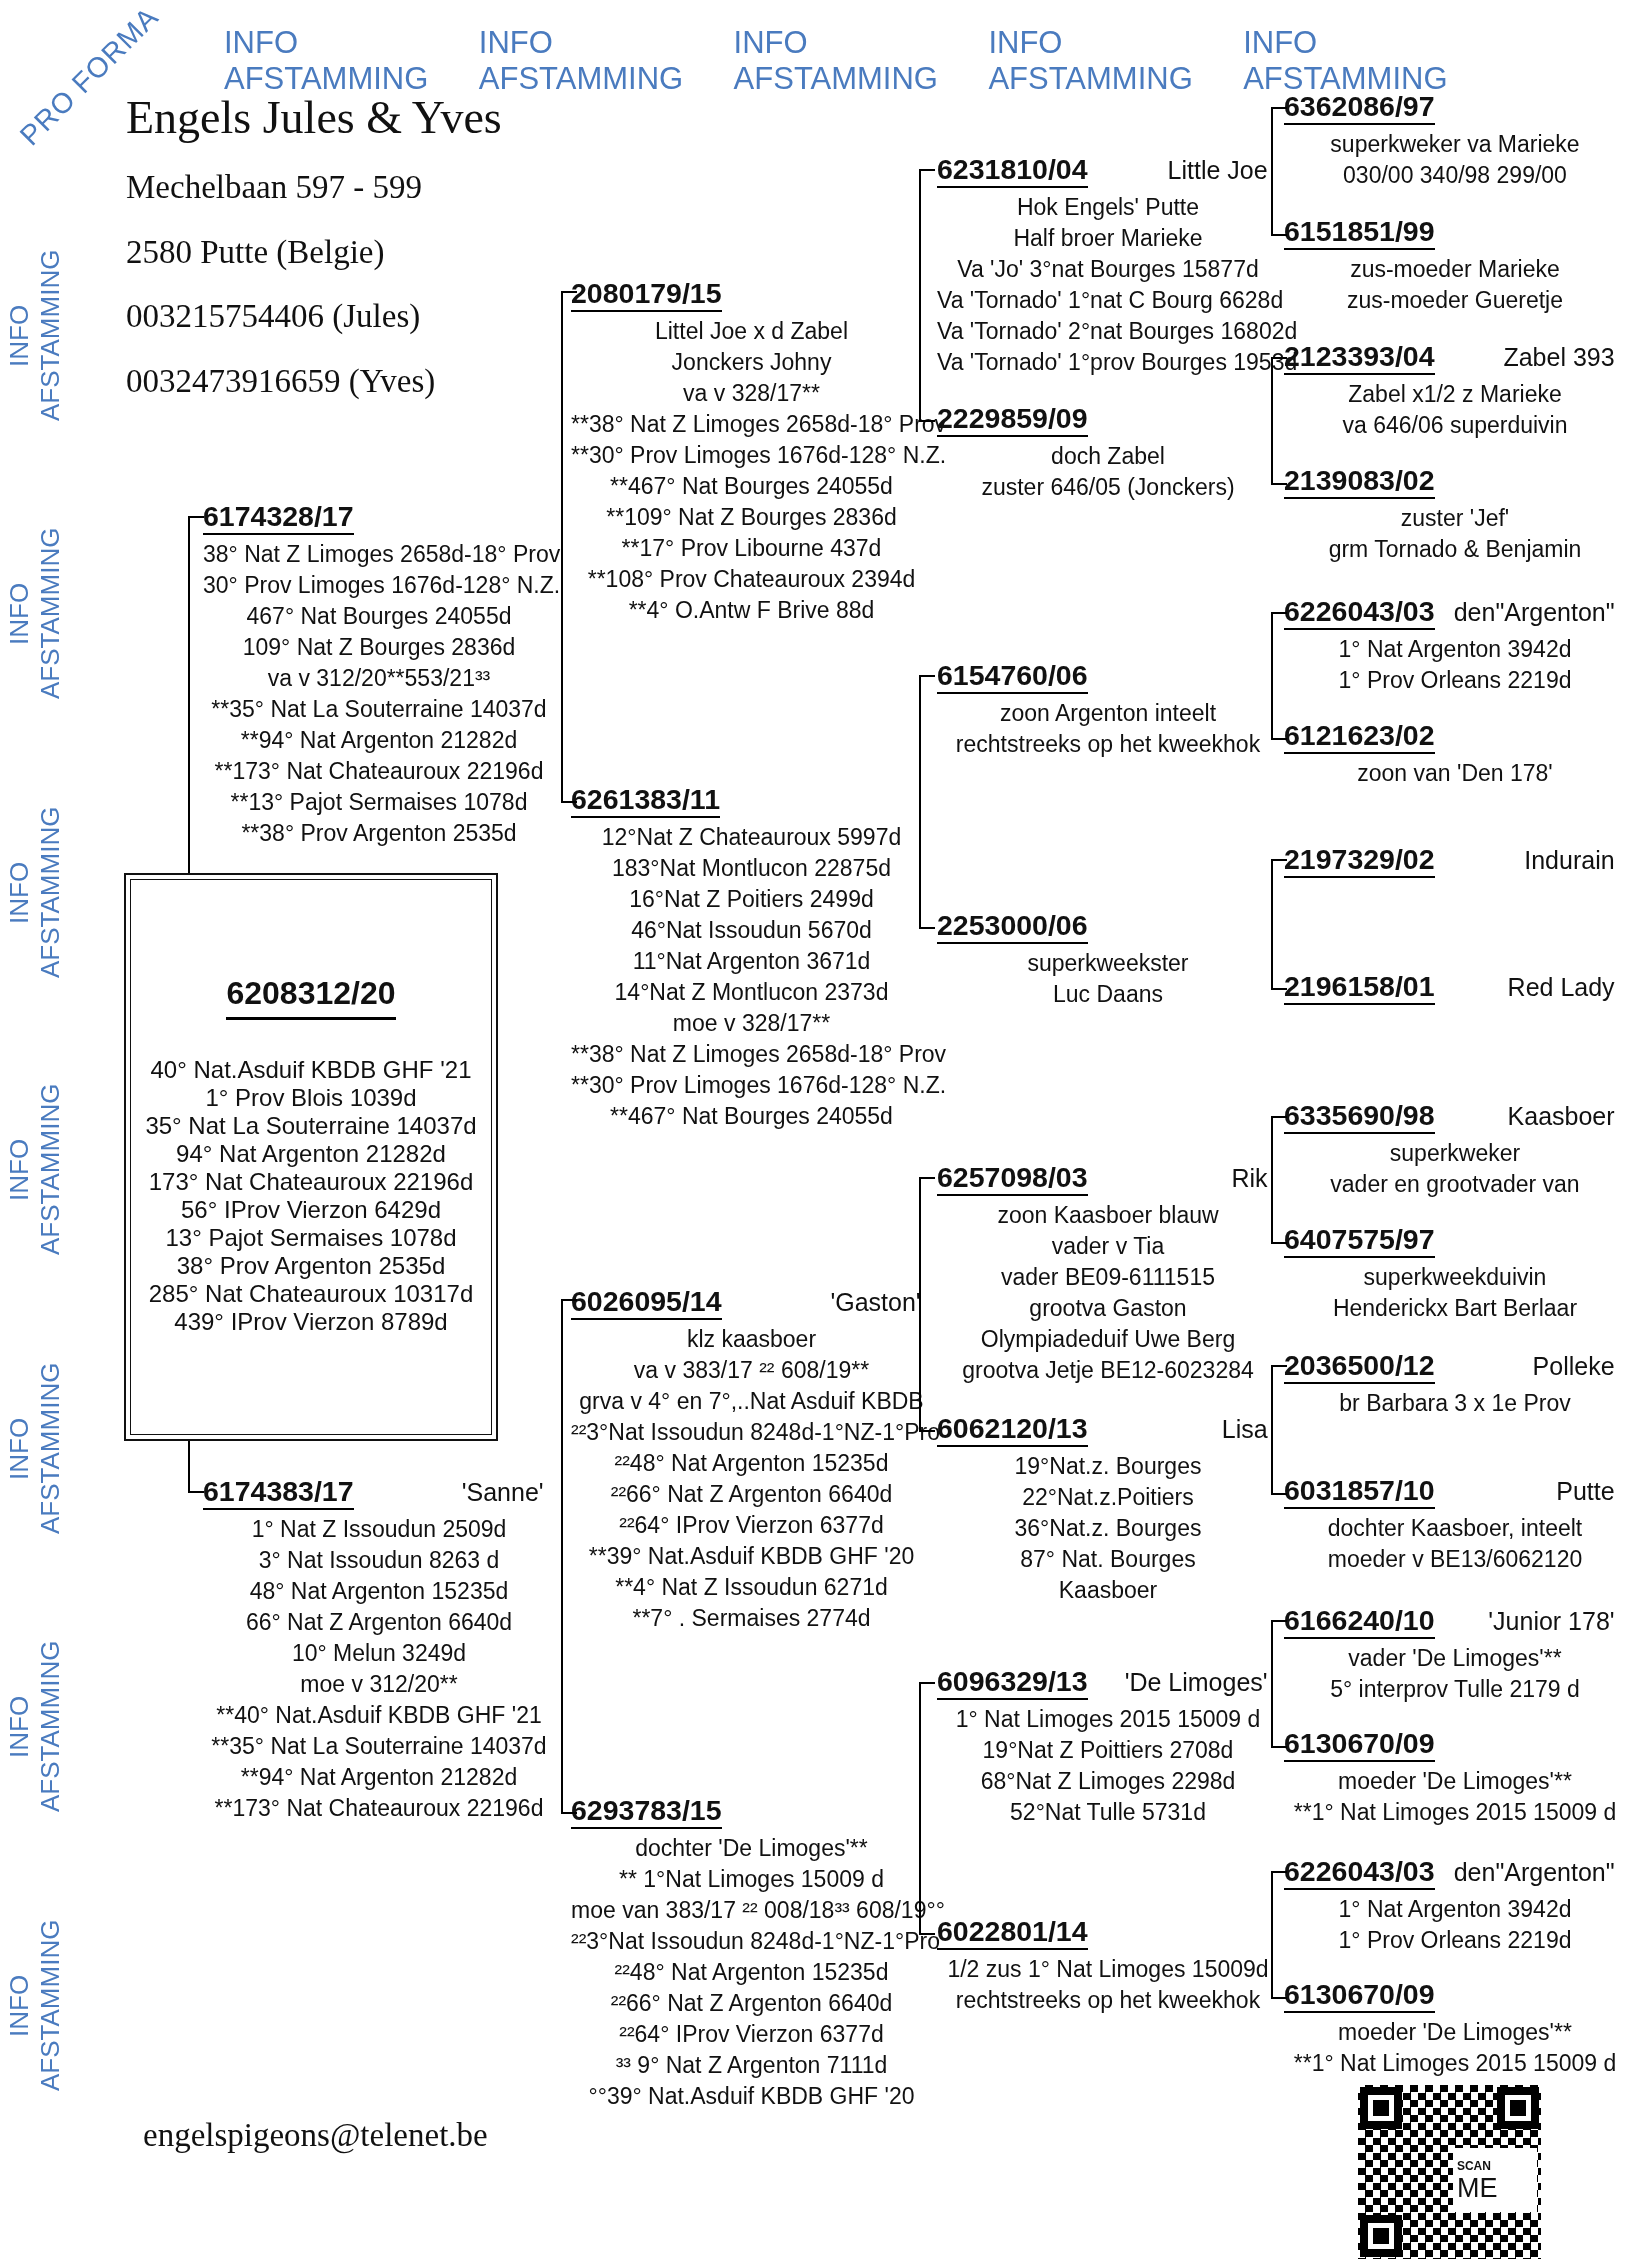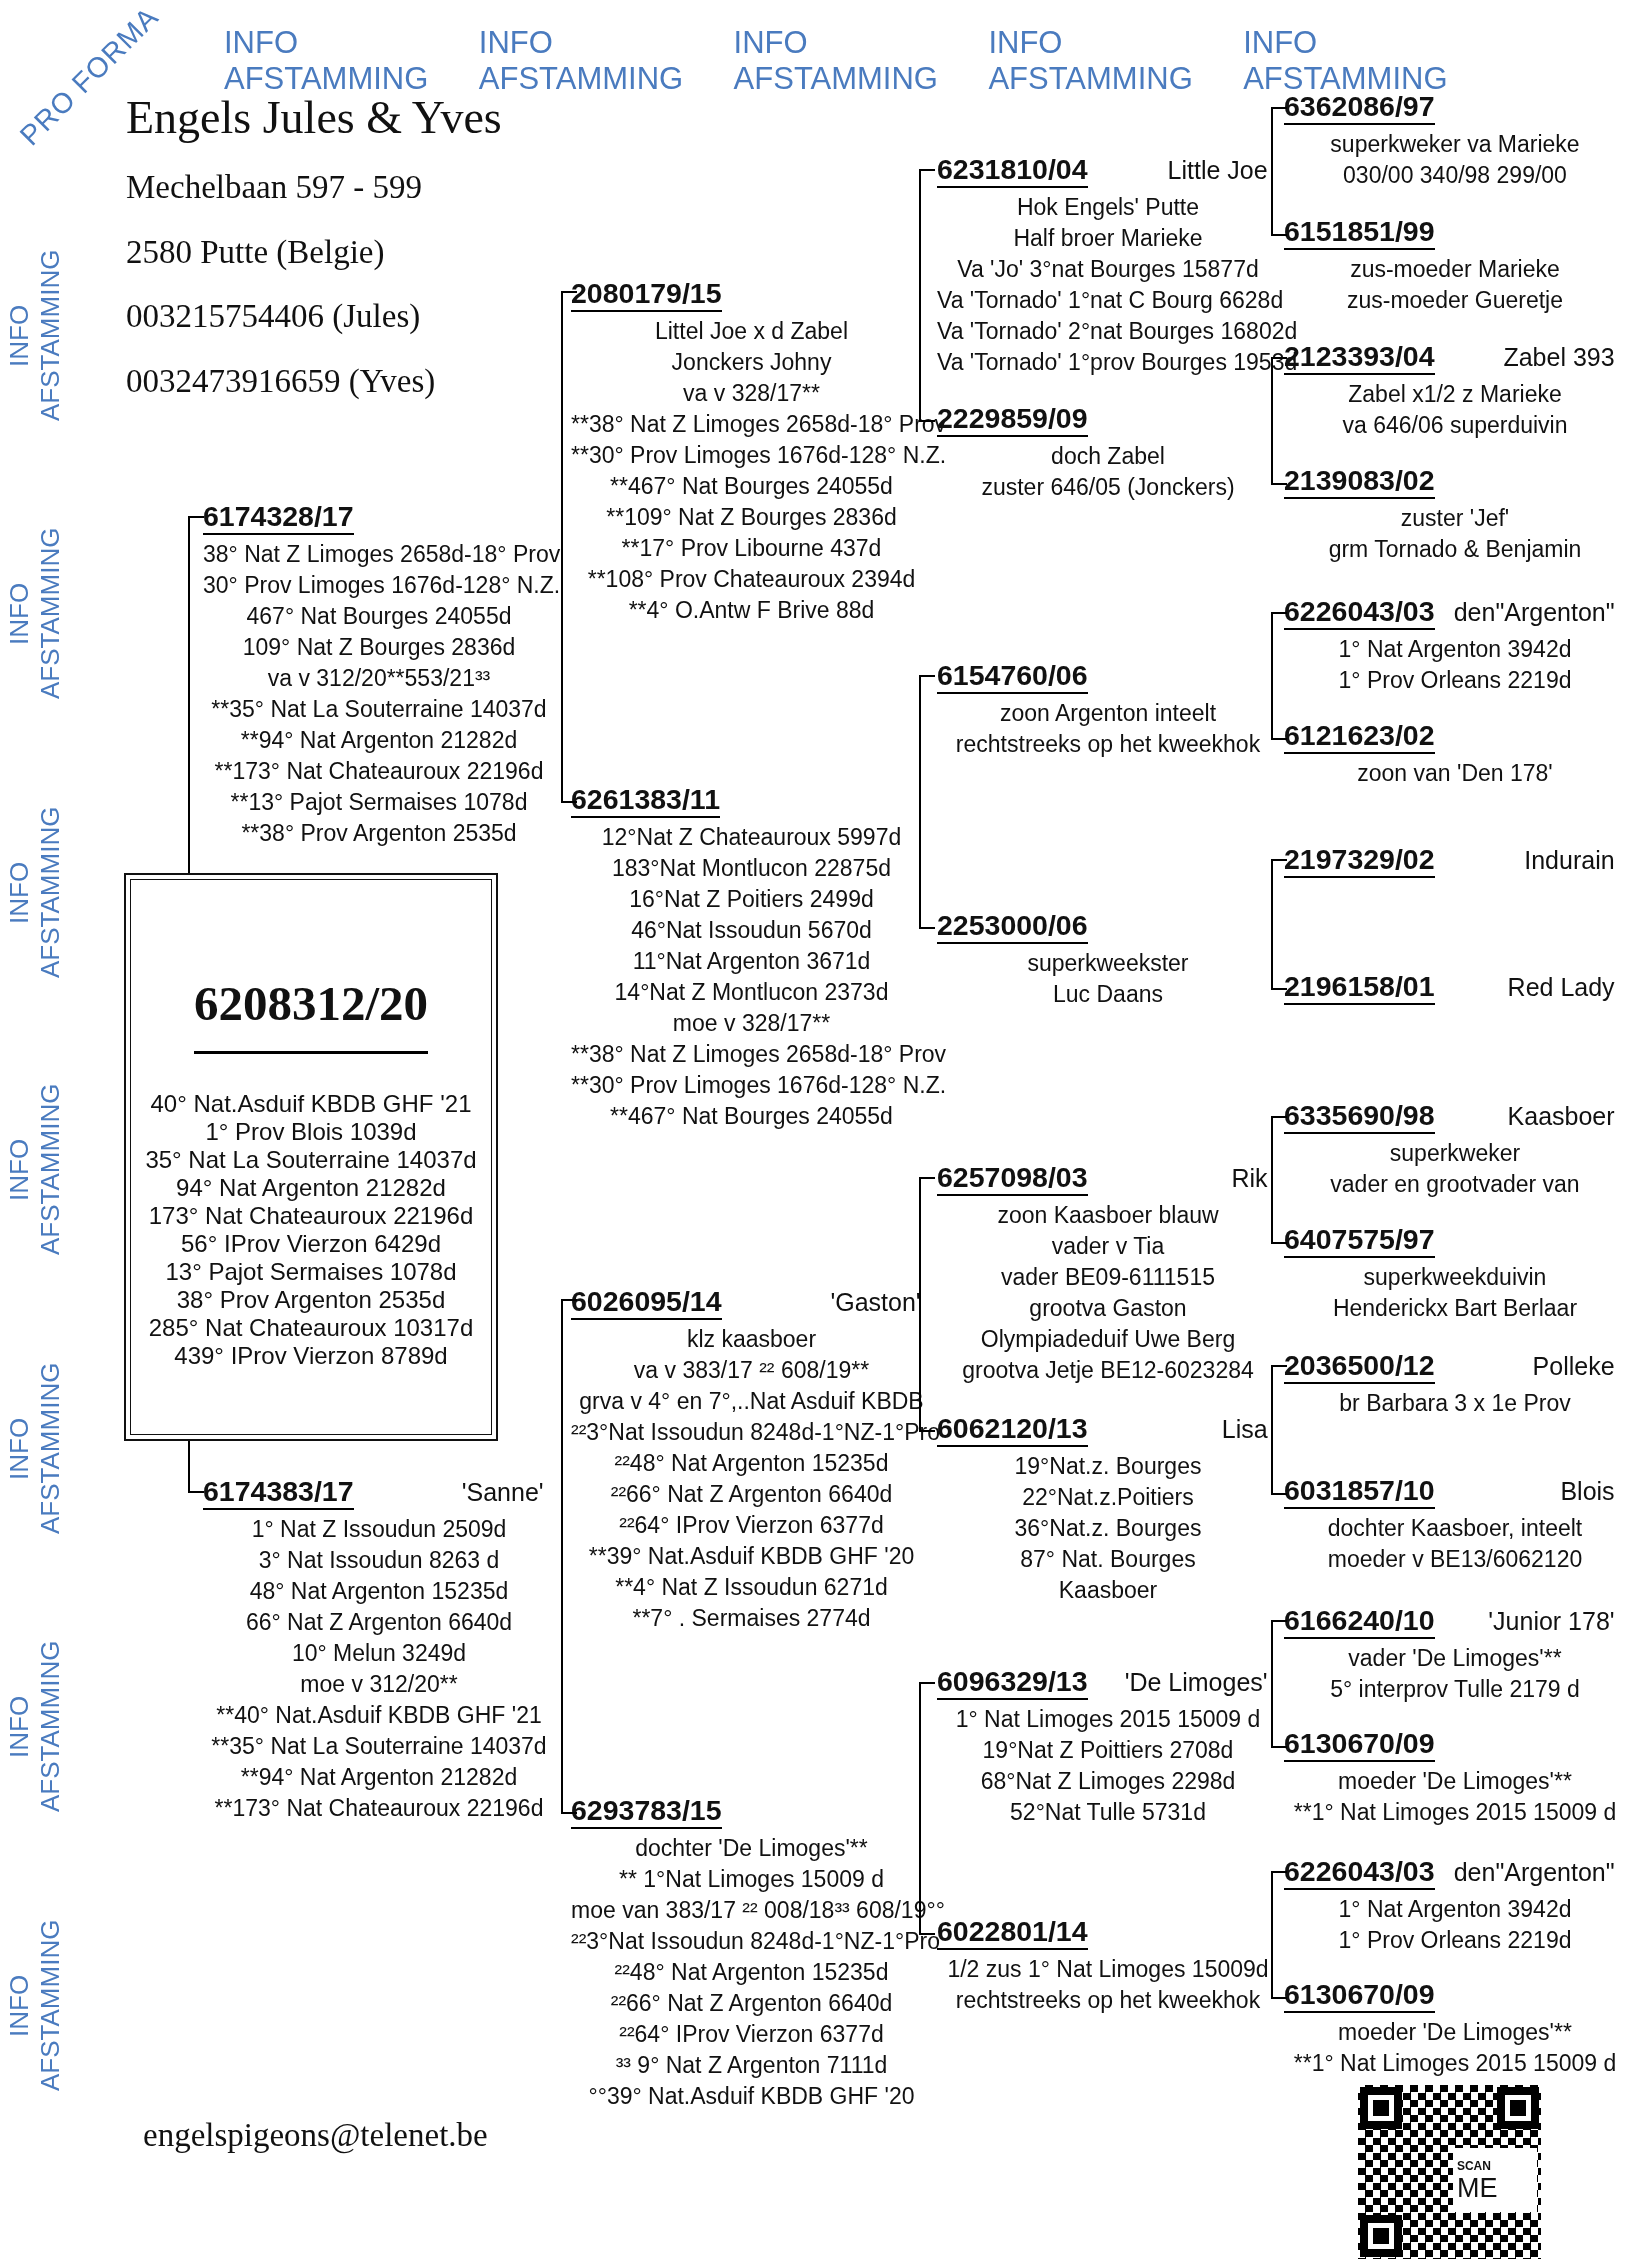--- a/index.html
+++ b/index.html
@@ -24,21 +24,21 @@
   .hdr{display:flex;justify-content:space-between;align-items:baseline;padding-right:11.4px;}
   .ring{font-weight:bold;font-size:28.5px;line-height:33px;border-bottom:2.9px solid #000;white-space:nowrap;}
   .pname{font-size:25px;white-space:nowrap;padding-left:9.5px;}
   .plines{margin-top:3.8px;text-align:center;font-size:23px;line-height:31px;white-space:nowrap;}
   .bracket{position:absolute;border-left:2.9px solid #000;width:14.3px;}
   .t-top{border-top:2.9px solid #000;}
   .t-bottom{border-bottom:2.9px solid #000;}
   
   .subject-box{position:absolute;left:124px;top:873px;width:374px;height:568px;border:2.9px solid #111;box-sizing:border-box;}
   .subject-inner{position:absolute;inset:3.8px;border:1.9px solid #111;text-align:center;}
-  .subject-ring{margin-top:95px;display:inline-block;font-weight:bold;font-size:49px;border-bottom:3.8px solid #000;padding-bottom:19px;font-family:Liberation Serif, serif;}
+  .subject-ring{margin-top:95px;display:inline-block;font-weight:bold;font-size:32px;border-bottom:3.8px solid #000;padding-bottom:5px;}
   .subject-results{margin-top:36px;font-size:24px;line-height:28px;white-space:nowrap;}
   
   .qr{position:absolute;left:1358px;top:2085px;width:183px;height:174px;
       background:repeating-conic-gradient(#000 0% 25%, #fff 0% 50%) 0 0/15px 15px;}
   .finder{position:absolute;width:42px;height:42px;border:8.6px solid #000;background:#fff;box-sizing:border-box;}
   .finder::after{content:"";position:absolute;inset:4.8px;background:#000;}
   .f-tl{left:1.9px;top:1.9px;} .f-tr{right:1.9px;top:1.9px;} .f-bl{left:1.9px;bottom:1.9px;}
   .qr-label{position:absolute;left:52%;top:36%;width:46%;height:37%;background:#fff;
     display:flex;flex-direction:column;align-items:flex-start;justify-content:center;padding-left:3.8px;box-sizing:border-box;}
   .qr-scan{font-size:12px;font-weight:bold;line-height:17px;}
@@ -358,21 +358,21 @@
           <span class="ring">2036500/12</span>
           <span class="pname">Polleke</span>
         </div>
         <div class="plines">
           <div>br Barbara 3 x 1e Prov</div>
         </div>
       </div>
       <div class="pblock" style="left: 1284px; top: 1474px; width: 342px;">
         <div class="hdr">
           <span class="ring">6031857/10</span>
-          <span class="pname">Blois</span>
+          <span class="pname">Putte</span>
         </div>
         <div class="plines">
           <div>dochter Kaasboer, inteelt</div>
           <div>moeder v BE13/6062120</div>
         </div>
       </div>
       <div class="pblock" style="left: 1284px; top: 1604px; width: 342px;">
         <div class="hdr">
           <span class="ring">6166240/10</span>
           <span class="pname">'Junior 178'</span>

